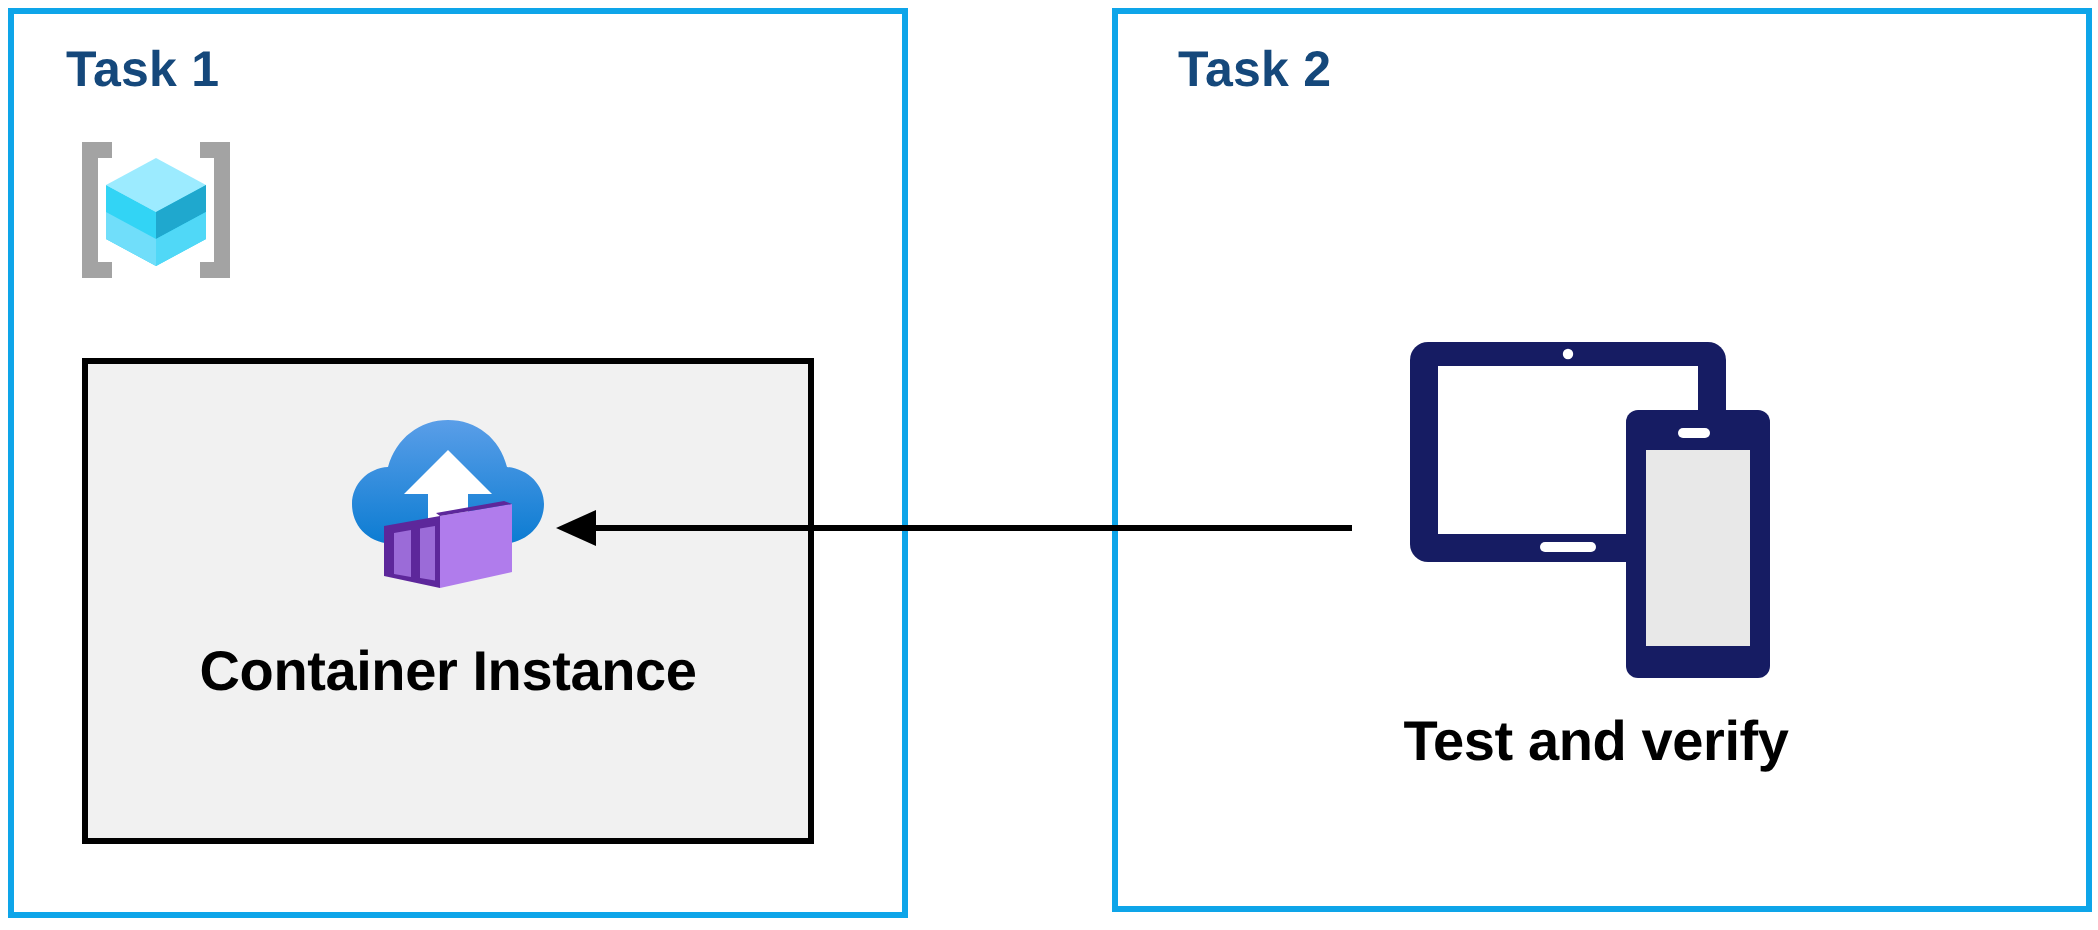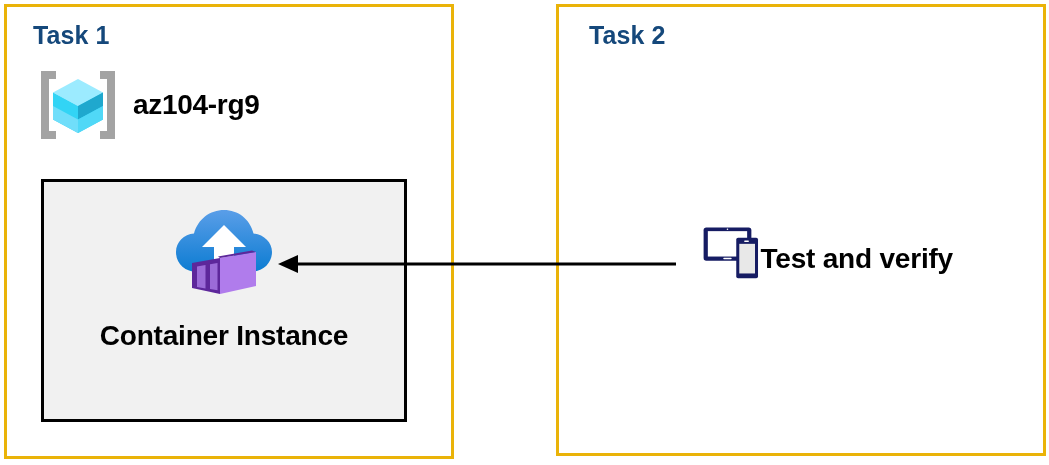--- a/index.html
+++ b/index.html
@@ -16,21 +16,21 @@
     width: 1049px;
     height: 465px;
     background: #ffffff;
     overflow: hidden;
   }
 
   
   .panel {
     position: absolute;
     box-sizing: border-box;
-    border: 3px solid #eab308;
+    border: 3px solid #0ea5e9;
     background: #ffffff;
   }
   #panel-task1 { left: 4px;   top: 4px; width: 450px; height: 455px; }
   #panel-task2 { left: 556px; top: 4px; width: 490px; height: 452px; }
 
   .panel-title {
     position: absolute;
     font-size: 25px;
     font-weight: bold;
     color: #15487B;
@@ -83,25 +83,25 @@
     font-size: 28px;
     font-weight: bold;
     color: #000000;
     white-space: nowrap;
     letter-spacing: -0.2px;
   }
 
   
   #devices-block {
     position: absolute;
-    left: 144px;
+    left: 114px;
     top: 156px;
     width: 250px;
     display: flex;
-    flex-direction: row;
+    flex-direction: column;
     align-items: center;
   }
   #devices-icon { width: 190px; height: 178px; display: block; }
   #test-verify-label {
     margin-top: 14px;
     font-size: 28px;
     font-weight: bold;
     color: #000000;
     white-space: nowrap;
     letter-spacing: -0.2px;
@@ -139,21 +139,20 @@
         <path d="M16 27.5 L41 41 L41 68 L16 54.5 Z" fill="#32D4F5"></path>
 
         <path d="M66 27.5 L66 54.5 L41 68 L41 41 Z" fill="#32D4F5"></path>
 
         <path d="M16 41 L41 54.5 L41 68 L16 54.5 Z" fill="#70DEFA"></path>
 
         <path d="M41 41 L66 27.5 L66 41 L41 54.5 Z" fill="#1FA8CE"></path>
         <path d="M41 54.5 L66 41 L66 54.5 L41 68 Z" fill="#50D8F7"></path>
       </svg>
 
-      <div id="resource-group-name">az104-rg9</div>
     </div>
 
     <div id="container-instance-card">
 
       <svg id="container-instance-icon" viewBox="0 0 100 92">
         <defs>
           <linearGradient id="cloudGrad" x1="0" y1="0" x2="0" y2="1">
             <stop offset="0%" stop-color="#5A9EE8"></stop>
             <stop offset="100%" stop-color="#0C7CD2"></stop>
           </linearGradient>

